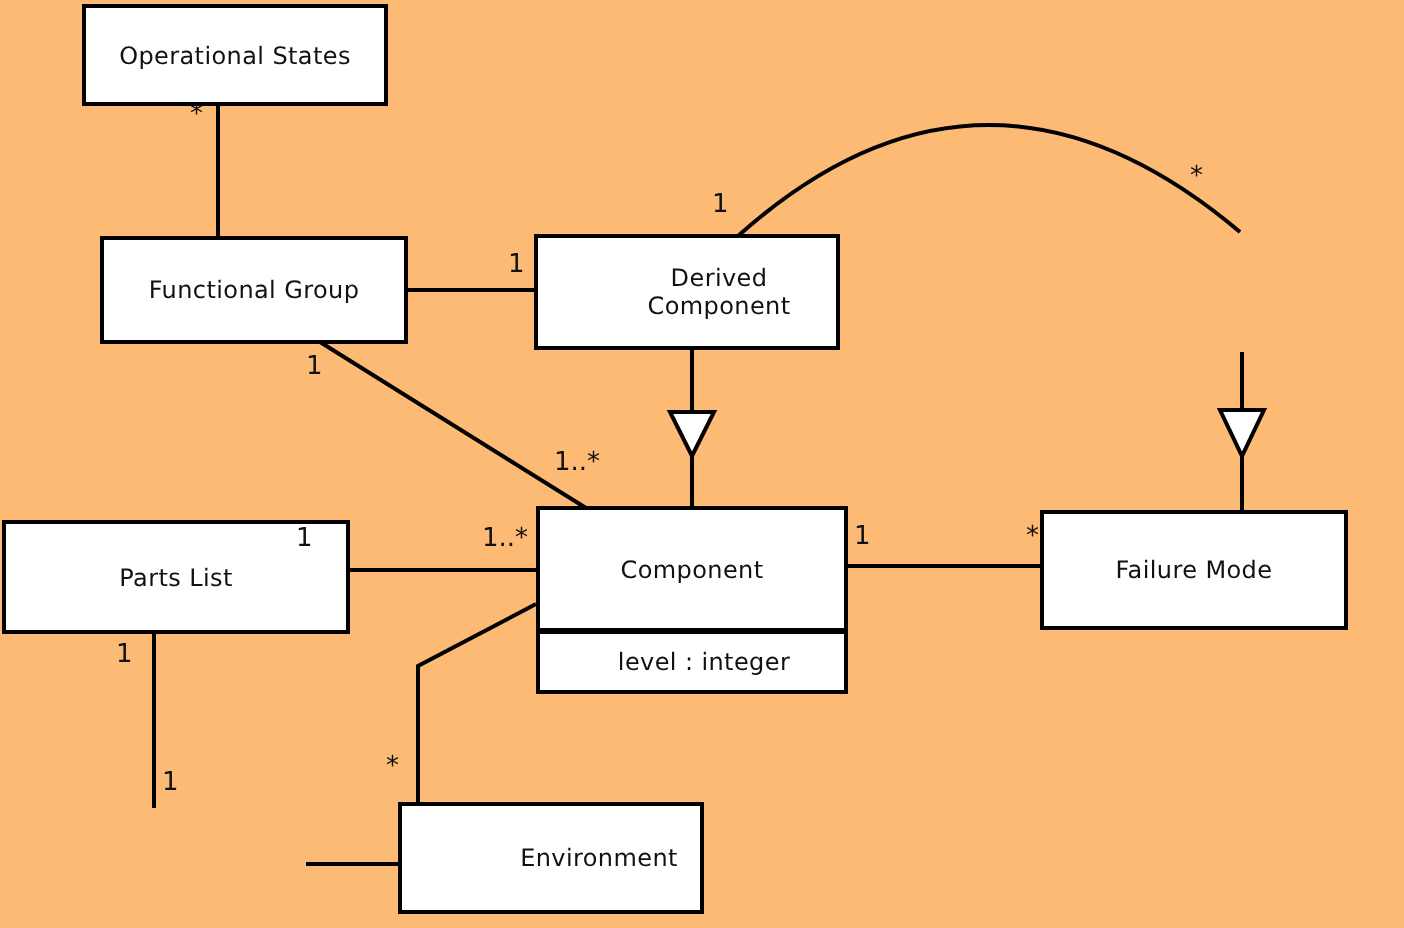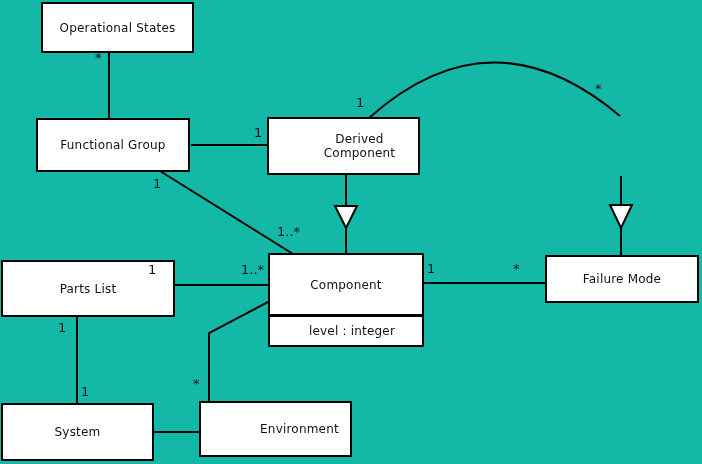--- a/index.html
+++ b/index.html
@@ -1,20 +1,20 @@
 <!DOCTYPE html>
 <html><head>
 <meta charset="utf-8">
 <style>
   html, body { margin: 0; padding: 0; background: #ffffff; }
   #canvas {
     position: relative;
     width: 702px;
     height: 464px;
-    background: #14b8a6;
+    background: #fdba74;
     font-family: "DejaVu Sans", "Liberation Sans", sans-serif;
     color: #111111;
     overflow: hidden;
   }
   svg.wires {
     position: absolute;
     left: 0; top: 0;
     z-index: 0;
   }
   .uml-box {
@@ -96,21 +96,21 @@
       <line x1="621" y1="176" x2="621" y2="205" stroke="#000" stroke-width="2"></line>
       <polygon points="610,205 632,205 621,228" fill="#ffffff" stroke="#000" stroke-width="2"></polygon>
       <line x1="621" y1="228" x2="621" y2="256" stroke="#000" stroke-width="2"></line>
     </g>
   </svg>
 
   <div class="uml-box" style="left:41px; top:2px; width:153px; height:51px;">
     <span>Operational States</span>
   </div>
 
-  <div class="uml-box" style="left:36px; top:118px; width:154px; height:54px;">
+  <div class="uml-box" style="left:50px; top:118px; width:154px; height:54px;">
     <span>Functional Group</span>
   </div>
 
   <div class="uml-box" style="left:267px; top:117px; width:153px; height:58px;padding-left:32px;">
     <span>Derived Component</span>
   </div>
 
 
   <div class="uml-box" style="left:1px; top:260px; width:174px; height:57px;">
     <span>Parts List</span>
@@ -118,27 +118,24 @@
 
   <div class="uml-box two-comp" style="left:268px; top:253px; width:156px; height:94px;">
     <div class="comp-name">
       <span>Component</span>
     </div>
     <div class="comp-attr">
       <span>level : integer</span>
     </div>
   </div>
 
-  <div class="uml-box" style="left:545px; top:255px; width:154px; height:48px;">
+  <div class="uml-box" style="left:520px; top:255px; width:154px; height:60px;">
     <span>Failure Mode</span>
   </div>
 
-  <div class="uml-box" style="left:1px; top:403px; width:153px; height:58px;">
-    <span>System</span>
-  </div>
 
   <div class="uml-box" style="left:199px; top:401px; width:153px; height:56px;padding-left:48px;">
     <span>Environment</span>
   </div>
 
   <span class="mult" style="left:95px; top:51px;">*</span>
 
   <span class="mult" style="left:254px; top:126px;">1</span>
 
   <span class="mult" style="left:356px; top:96px;">1</span>

